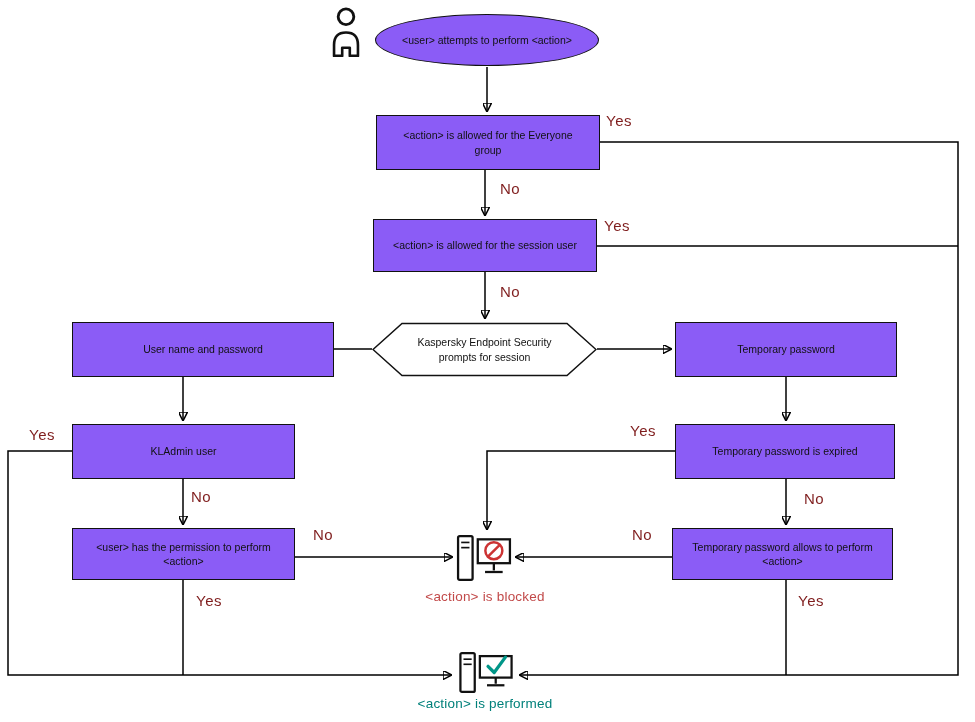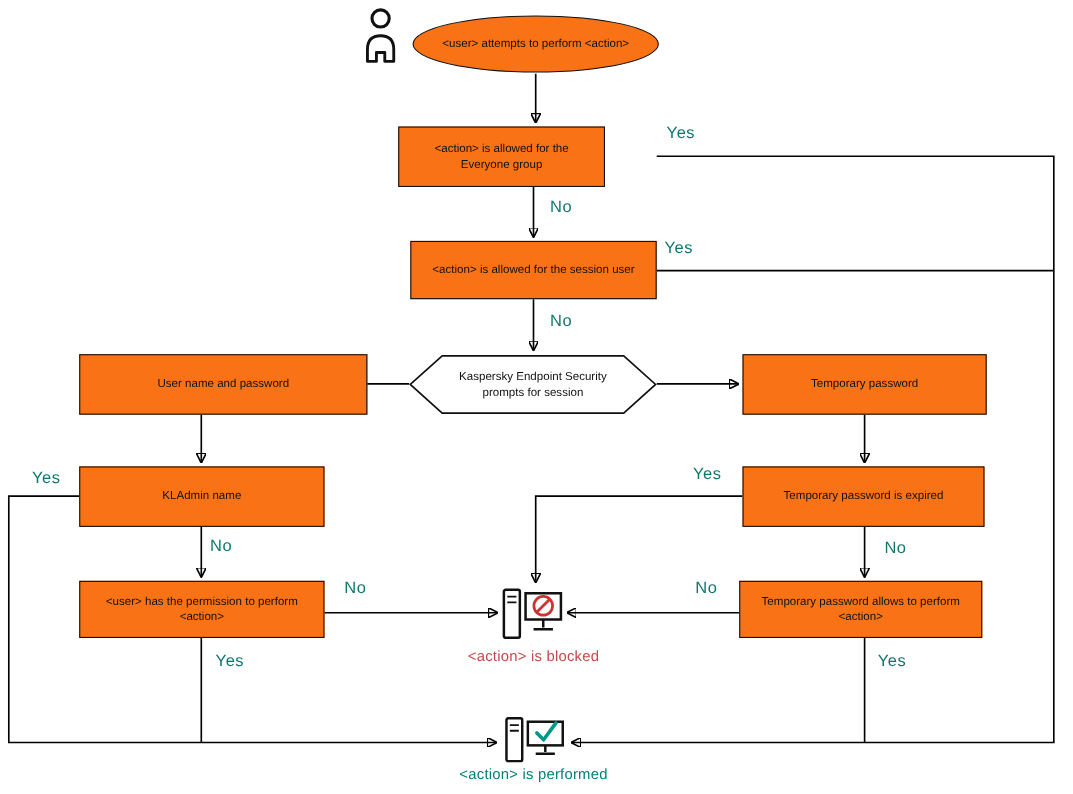--- a/index.html
+++ b/index.html
@@ -21,21 +21,21 @@
     width: 975px; height: 722px;
   }
   svg.connectors path {
     fill: none;
     stroke: var(--line-color, #000);
     stroke-width: 1.5;
   }
   .node {
     position: absolute;
     box-sizing: border-box;
-    background: #f97316;
+    background: #8b5cf6;
     border: 1.5px solid #111111;
     display: flex;
     align-items: center;
     justify-content: center;
     text-align: center;
     font-size: 10.5px;
     line-height: 1.35;
     color: #111111;
     padding: 4px 14px;
   }
@@ -55,21 +55,21 @@
   }
   .hex-bg polygon {
     fill: #ffffff;
     stroke: #111111;
     stroke-width: 1.5;
   }
   .node .node-text { position: relative; }
   .edge-label {
     position: absolute;
     font-size: 15px;
-    color: #0f766e;
+    color: #7f1d1d;
     letter-spacing: 0.5px;
   }
   .icon-wrap {
     position: absolute;
   }
   .outcome-text {
     position: absolute;
     width: 210px;
     text-align: center;
     font-size: 13.5px;
@@ -112,41 +112,41 @@
     <svg width="36" height="50" viewBox="0 0 30 46" xmlns="http://www.w3.org/2000/svg">
       <circle cx="15" cy="9" r="7.2" fill="none" stroke="#111" stroke-width="2.6"></circle>
       <path d="M4,45 L4,35 Q4,23.5 15,23.5 Q26,23.5 26,35 L26,45 L18.5,45 L18.5,37.5 L11.5,37.5 L11.5,45 Z" fill="none" stroke="#111" stroke-width="2.4" stroke-linejoin="round"></path>
     </svg>
   </div>
 
   <div class="node ellipse" style="left:375px; top:14px; width:224px; height:52px">
     <span class="node-text">&lt;user&gt; attempts to perform &lt;action&gt;</span>
   </div>
 
-  <div class="node rect" style="left:362px; top:115px; width:188px; height:55px">
+  <div class="node rect" style="left:376px; top:115px; width:224px; height:55px">
     <span class="node-text">&lt;action&gt; is allowed for the Everyone group</span>
   </div>
 
   <div class="node rect" style="left:373px; top:219px; width:224px; height:53px">
     <span class="node-text">&lt;action&gt; is allowed for the session user</span>
   </div>
 
   <div class="node hex" style="left:372px; top:322px; width:225px; height:55px">
     <svg class="hex-bg" viewBox="0 0 225 55" preserveAspectRatio="none">
       <polygon points="1,27.5 30,1.5 195,1.5 224,27.5 195,53.5 30,53.5"></polygon>
     </svg>
     <span class="node-text">Kaspersky Endpoint Security prompts for session</span>
   </div>
 
   <div class="node rect" style="left:72px; top:322px; width:262px; height:55px">
     <span class="node-text">User name and password</span>
   </div>
 
   <div class="node rect" style="left:72px; top:424px; width:223px; height:55px">
-    <span class="node-text">KLAdmin name</span>
+    <span class="node-text">KLAdmin user</span>
   </div>
 
   <div class="node rect" style="left:72px; top:528px; width:223px; height:52px">
     <span class="node-text">&lt;user&gt; has the permission to perform &lt;action&gt;</span>
   </div>
 
   <div class="node rect" style="left:675px; top:322px; width:222px; height:55px">
     <span class="node-text">Temporary password</span>
   </div>
 

